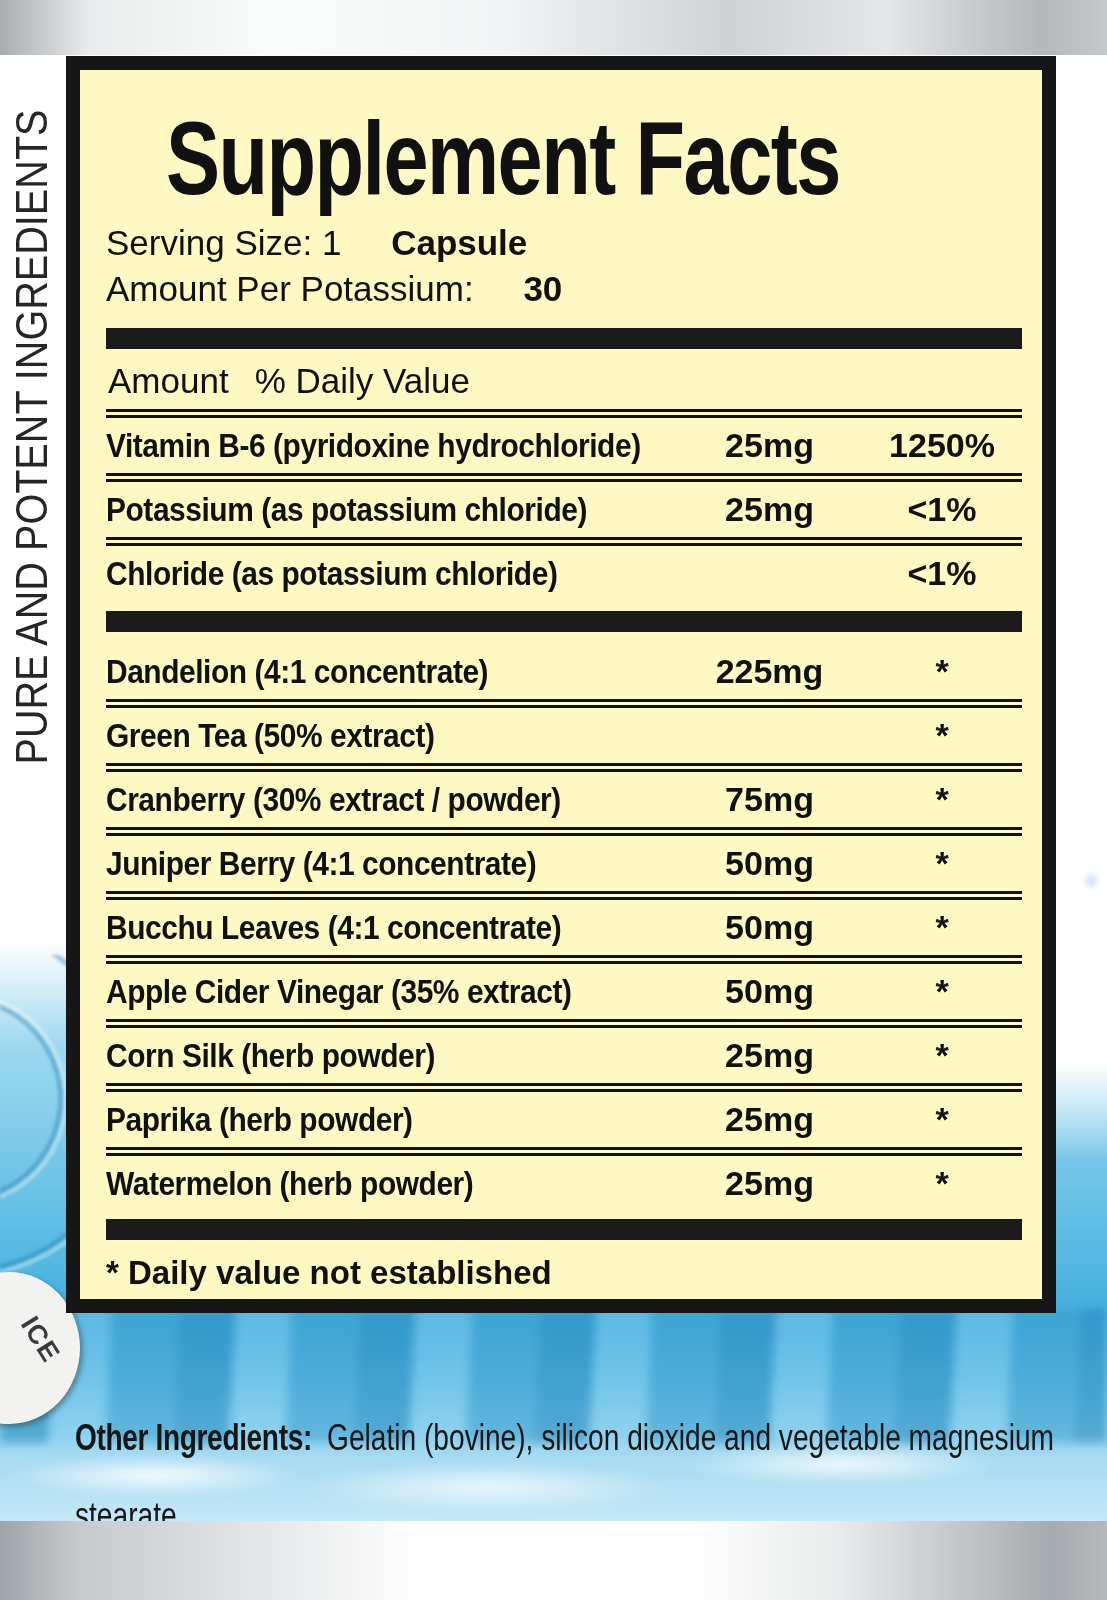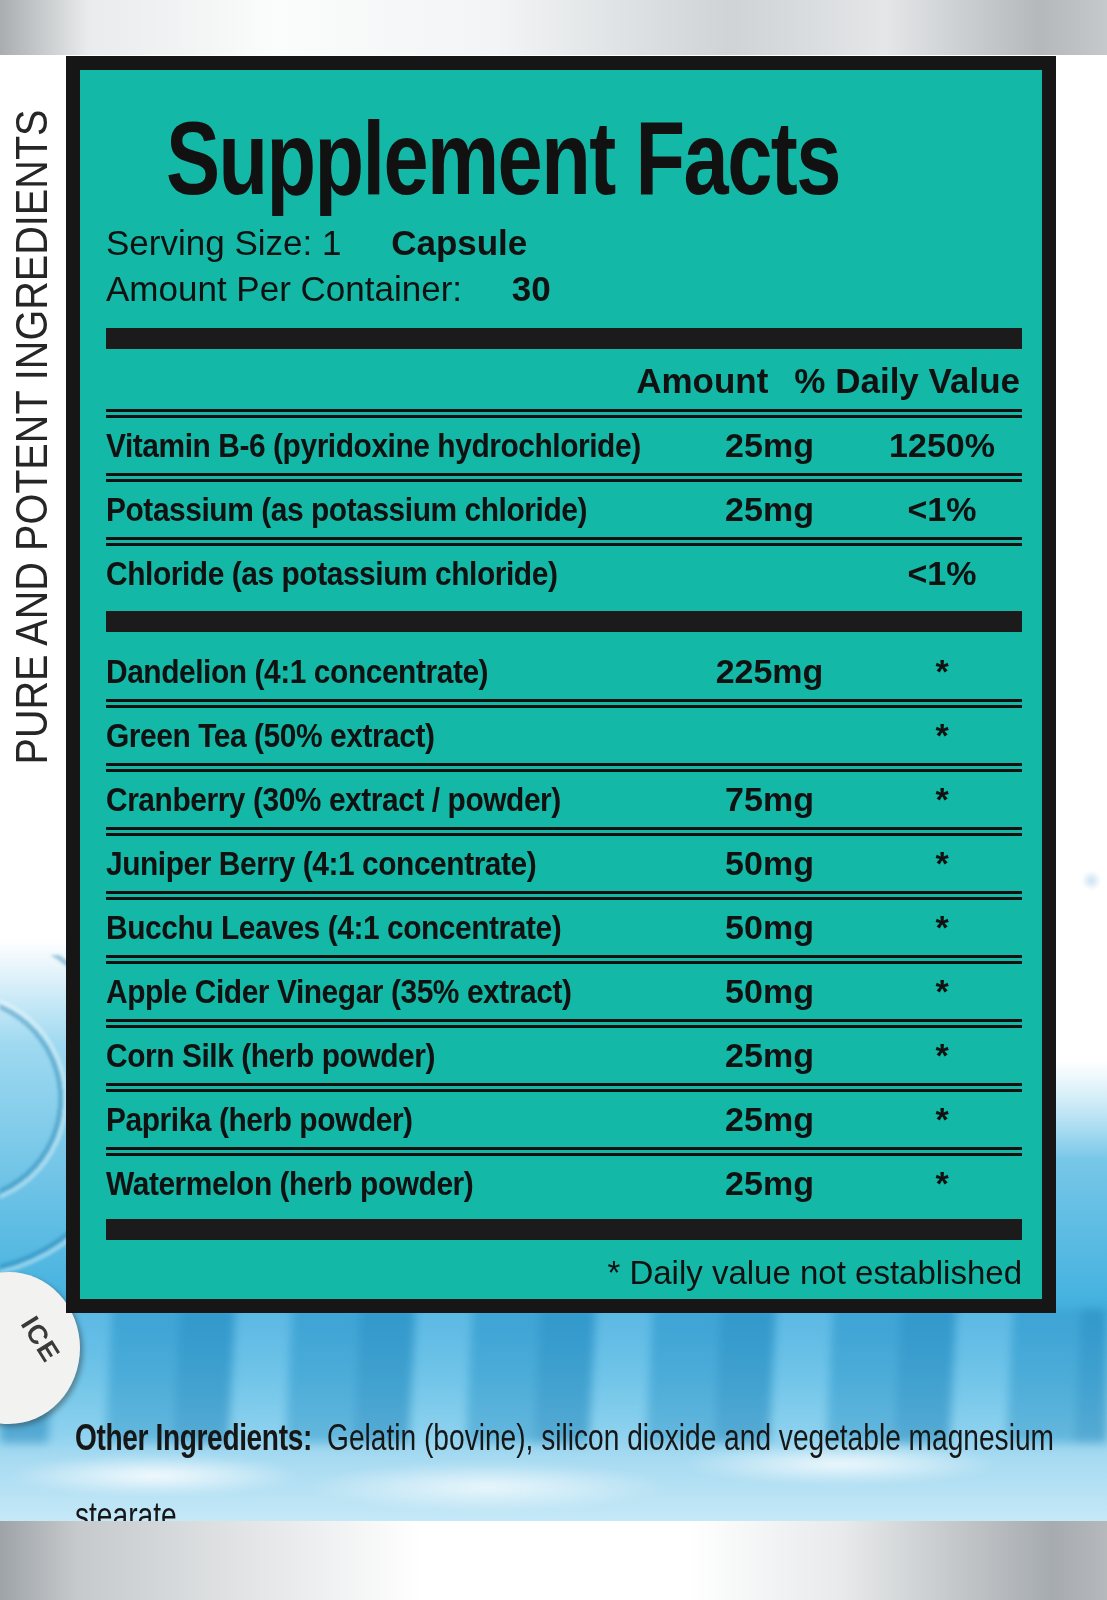--- a/index.html
+++ b/index.html
@@ -60,41 +60,41 @@
     font-size:45px;color:#262626;letter-spacing:0;}
 
   
   .badge{position:absolute;left:-62px;top:1272px;width:142px;height:152px;z-index:2;
     background:#f2f2f0;border-radius:50%;box-shadow:3px 3px 5px rgba(40,40,40,.4);}
   .badge span{position:absolute;right:16px;top:52px;display:inline-block;
     transform:rotate(58deg);font-size:27px;font-weight:bold;color:#3a3a3a;letter-spacing:1px;}
 
   
   .panel{position:absolute;left:66px;top:56px;width:990px;height:1257px;z-index:3;
-    box-sizing:border-box;border:14px solid #161616;background:#14b8a6;
+    box-sizing:border-box;border:14px solid #161616;background:#fef9c3;
     padding:0 20px 0 26px;overflow:hidden;color:#111;}
   .title{margin:36px 0 0 60px;font-size:104px;font-weight:bold;line-height:1.0;
     white-space:nowrap;display:inline-block;transform:scaleX(.78);
     transform-origin:left center;letter-spacing:-2px;}
   .serving{margin-top:10px;font-size:35px;line-height:46px;}
   .serving .b{font-weight:bold;margin-left:40px;}
   .bar{height:21px;background:#1b1b1b;}
   .bar-1{margin-top:16px;}
   .bar-2{margin-top:10px;margin-bottom:12px;}
   .bar-3{margin-top:8px;}
-  .col-header{text-align:right;font-weight:bold;font-size:35px;padding:12px 2px 8px;}
+  .col-header{font-weight:normal;font-size:35px;padding:12px 2px 8px;}
   .col-header .hdr-amount{margin-right:26px;}
   .rule{height:3px;border-top:3px solid #111;border-bottom:3px solid #111;}
   .row{display:flex;align-items:flex-end;font-weight:bold;font-size:34px;
     line-height:40px;padding:7px 0 8px;}
   .row .nm{flex:1 1 auto;min-width:0;white-space:nowrap;display:inline-block;
     transform:scaleX(.88);transform-origin:left center;letter-spacing:-.5px;}
   .row .amt{flex:0 0 185px;text-align:center;}
   .row .dv{flex:0 0 160px;text-align:center;}
-  .footnote{text-align:right;font-weight:normal;font-size:33px;margin-top:14px;}
+  .footnote{text-align:left;font-weight:bold;font-size:33px;margin-top:14px;}
 
   
   .other{position:absolute;left:75px;top:1362px;width:1300px;z-index:3;
     transform:scaleX(.76);transform-origin:left top;
     font-size:37px;line-height:78px;color:#161616;}
   .other .oi-label{font-weight:bold;margin-right:20px;letter-spacing:-.5px;}
 </style>
 </head>
 <body>
 
@@ -115,21 +115,21 @@
   <div class="badge">
     <span>ICE</span>
   </div>
 
   <div class="panel">
     <div>
       <h1 class="title">Supplement Facts</h1>
     </div>
     <div class="serving">
       <div><span>Serving Size: 1</span> <span class="b">Capsule</span></div>
-      <div><span>Amount Per Container:</span> <span class="b">30</span></div>
+      <div><span>Amount Per Potassium:</span> <span class="b">30</span></div>
     </div>
 
     <div class="bar bar-1"></div>
 
     <div class="col-header">
       <span class="hdr-amount">Amount</span><span>% Daily Value</span>
     </div>
 
     <div class="rule"></div>
 

